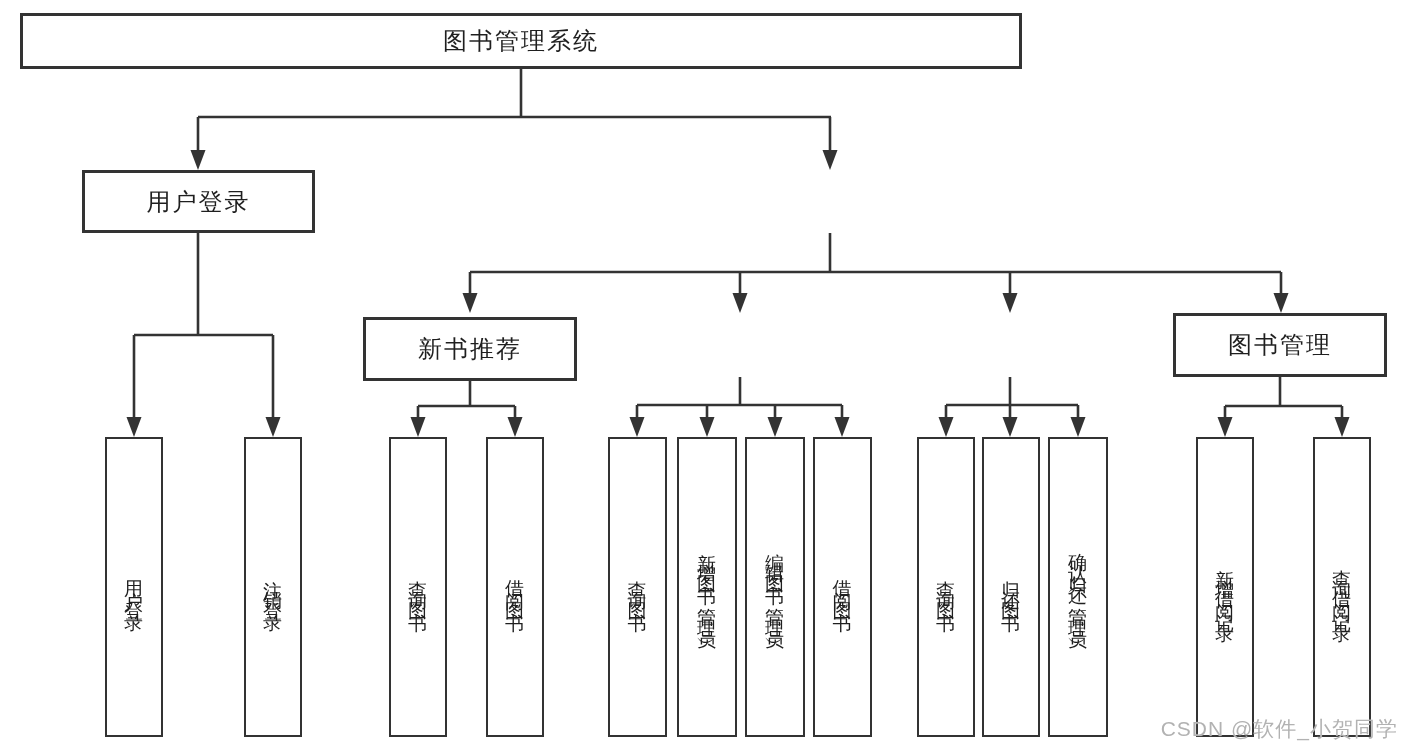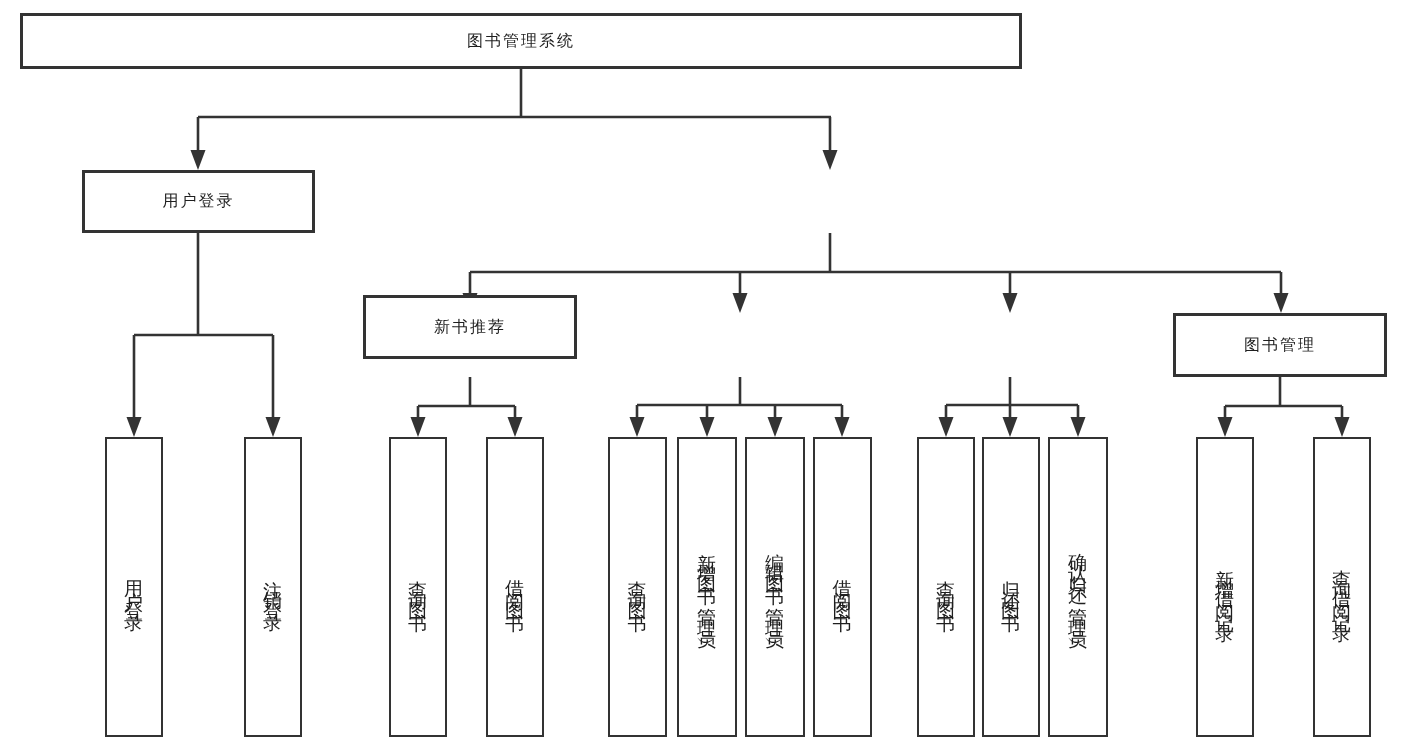--- a/index.html
+++ b/index.html
@@ -31,21 +31,21 @@
   .node {
     position: absolute;
     background: var(--box_fill);
     border: 3px solid var(--line);
     display: flex;
     align-items: center;
     justify-content: center;
     color: var(--text);
   }
   .hnode .lbl {
-    font-size: 16px;
+    font-size: 24px;
     letter-spacing: 2px;
     white-space: nowrap;
   }
   .vnode { border-width: 2.5px; }
   .vnode .vlbl {
     writing-mode: vertical-rl;
     text-orientation: mixed;
     font-size: 19px;
     letter-spacing: 11px;
     line-height: 1;
@@ -129,21 +129,21 @@
   </svg>
 
   <div class="node hnode" style="left:20px;top:13px;width:1002px;height:56px">
     <span class="lbl">图书管理系统</span>
   </div>
 
   <div class="node hnode" style="left:82px;top:170px;width:233px;height:63px">
     <span class="lbl">用户登录</span>
   </div>
 
-  <div class="node hnode" style="left:363px;top:295px;width:214px;height:64px">
+  <div class="node hnode" style="left:363px;top:317px;width:214px;height:64px">
     <span class="lbl">新书推荐</span>
   </div>
   <div class="node hnode" style="left:1173px;top:313px;width:214px;height:64px">
     <span class="lbl">图书管理</span>
   </div>
 
   <div class="node vnode" style="left:105px;top:437px;width:58px;height:300px">
     <span class="vlbl">用户登录</span>
   </div>
   <div class="node vnode" style="left:244px;top:437px;width:58px;height:300px">
@@ -180,14 +180,15 @@
     <span class="vlbl">确认归还（管理员）</span>
   </div>
 
   <div class="node vnode" style="left:1196px;top:437px;width:58px;height:300px">
     <span class="vlbl">新增借阅记录</span>
   </div>
   <div class="node vnode" style="left:1313px;top:437px;width:58px;height:300px">
     <span class="vlbl">查询借阅记录</span>
   </div>
 
+  <div class="watermark">CSDN @软件_小贺同学</div>
 
 </div>
 
 </body></html>

